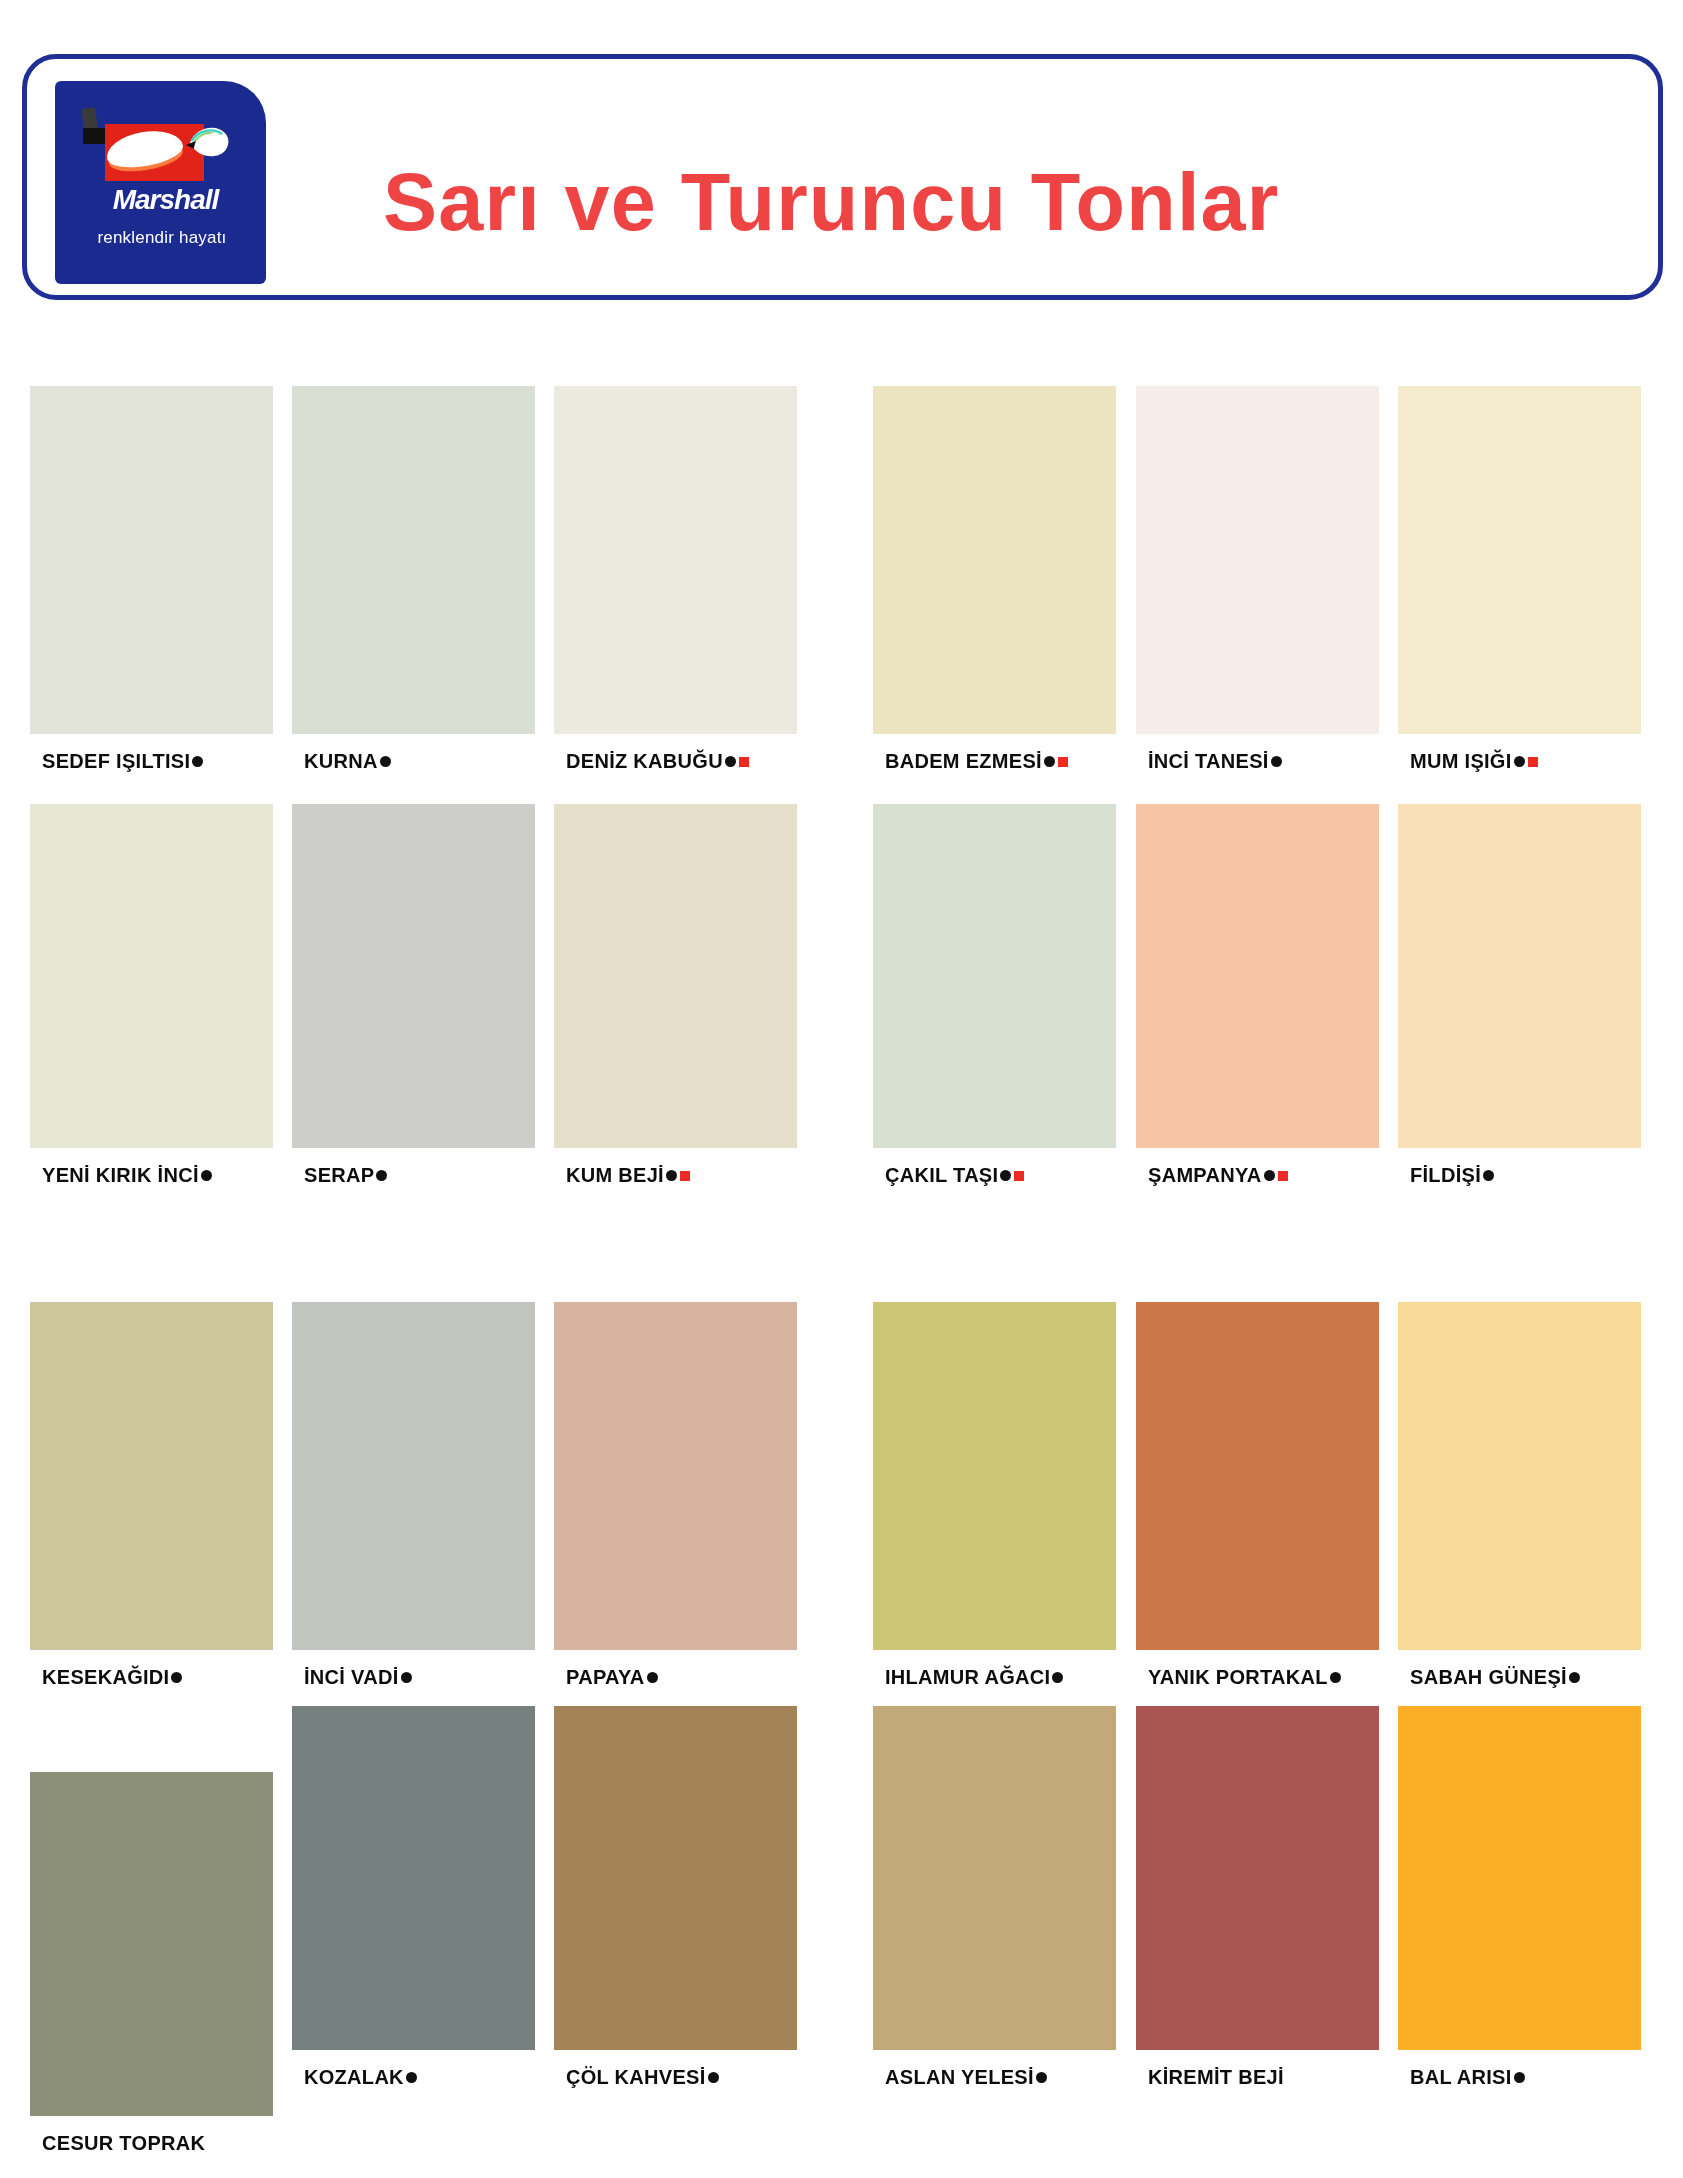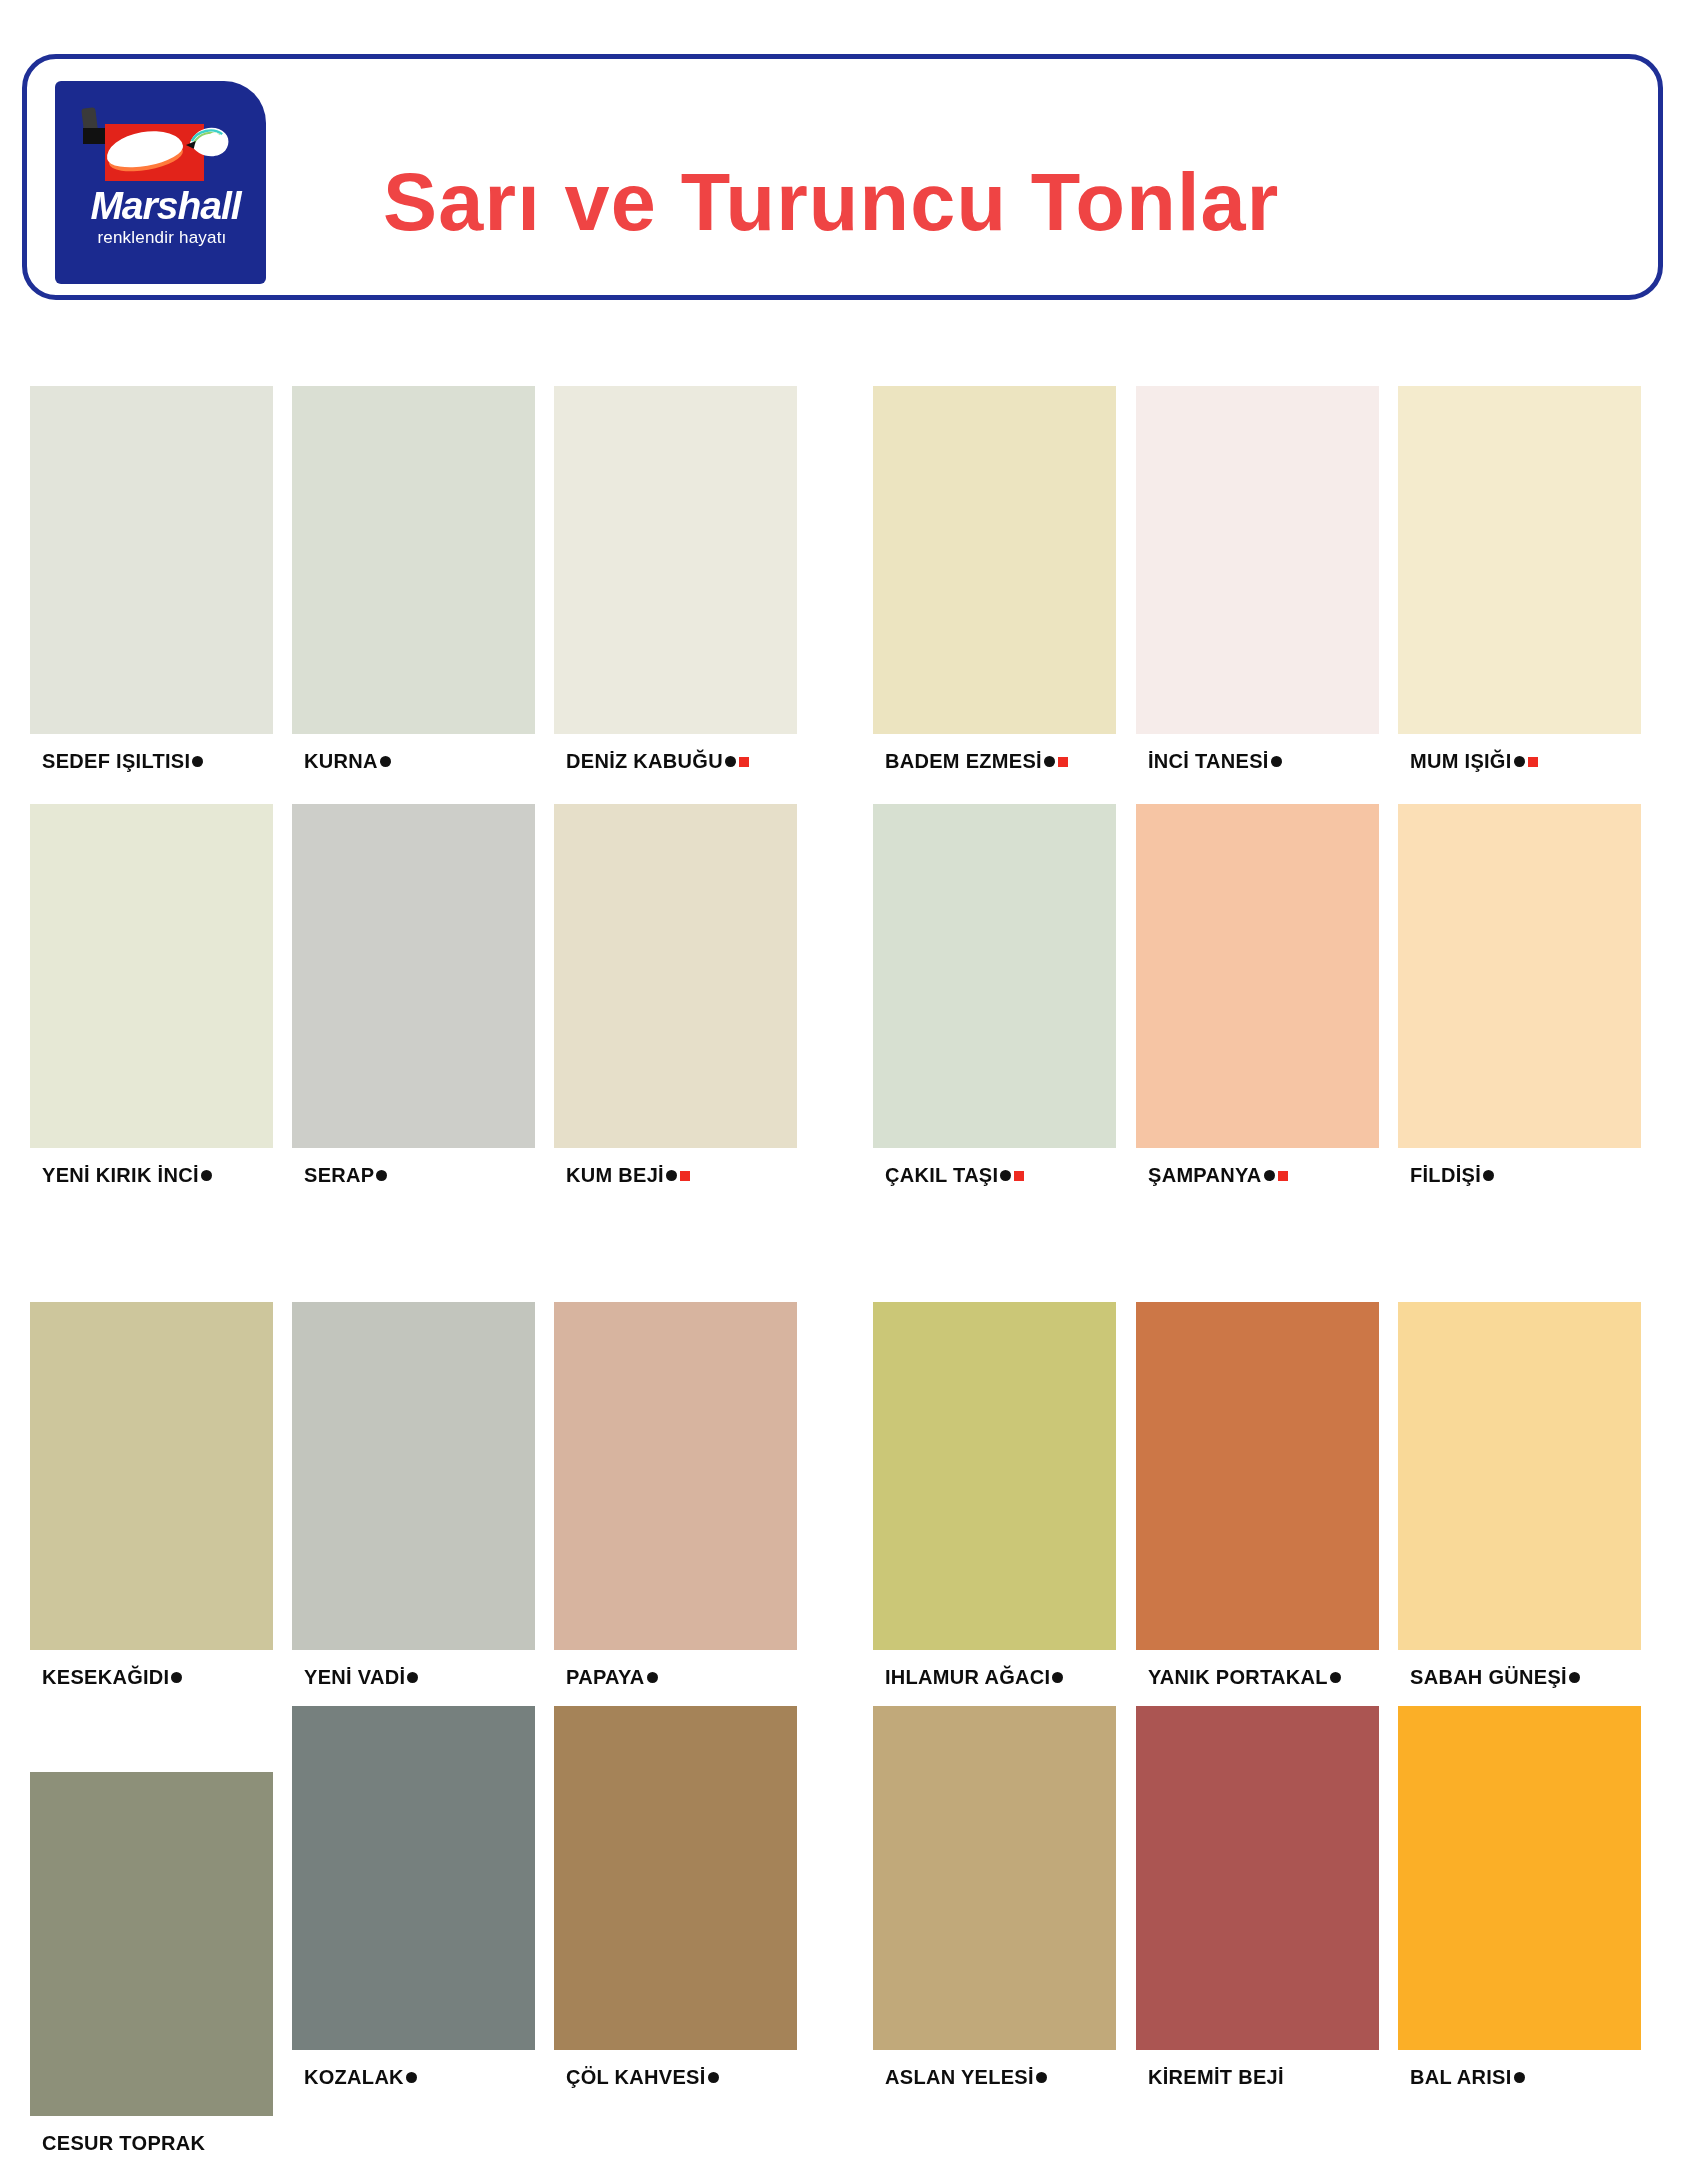--- a/index.html
+++ b/index.html
@@ -65,21 +65,21 @@
     position: absolute;
     left: 127px; top: 40px;
     width: 51px; height: 40px;
   }
   .logo-name {
     position: absolute;
     left: 0; top: 103px;
     width: 221px;
     text-align: center;
     color: #ffffff;
-    font-size: 39px;
+    font-size: 28px;
     font-weight: bold;
     font-style: italic;
     letter-spacing: -1px;
     font-family: "Liberation Sans", sans-serif;
   }
   .logo-tag {
     position: absolute;
     left: 0; top: 147px;
     width: 214px;
     text-align: center;
@@ -207,21 +207,21 @@
       <div class="block" style="left: 1398px; top: 804px;">
         <div class="chip" style="height: 344px; background: rgb(251, 223, 182);"></div>
         <div class="label"><span>FİLDİŞİ</span><span class="dot-black"></span></div>
       </div>
       <div class="block" style="left: 30px; top: 1302px;">
         <div class="chip" style="height: 348px; background: rgb(205, 198, 156);"></div>
         <div class="label"><span>KESEKAĞIDI</span><span class="dot-black"></span></div>
       </div>
       <div class="block" style="left: 292px; top: 1302px;">
         <div class="chip" style="height: 348px; background: rgb(194, 197, 189);"></div>
-        <div class="label"><span>YENİ VADİ</span><span class="dot-black"></span></div>
+        <div class="label"><span>İNCİ VADİ</span><span class="dot-black"></span></div>
       </div>
       <div class="block" style="left: 554px; top: 1302px;">
         <div class="chip" style="height: 348px; background: rgb(215, 180, 159);"></div>
         <div class="label"><span>PAPAYA</span><span class="dot-black"></span></div>
       </div>
       <div class="block" style="left: 873px; top: 1302px;">
         <div class="chip" style="height: 348px; background: rgb(203, 199, 119);"></div>
         <div class="label"><span>IHLAMUR AĞACI</span><span class="dot-black"></span></div>
       </div>
       <div class="block" style="left: 1136px; top: 1302px;">

